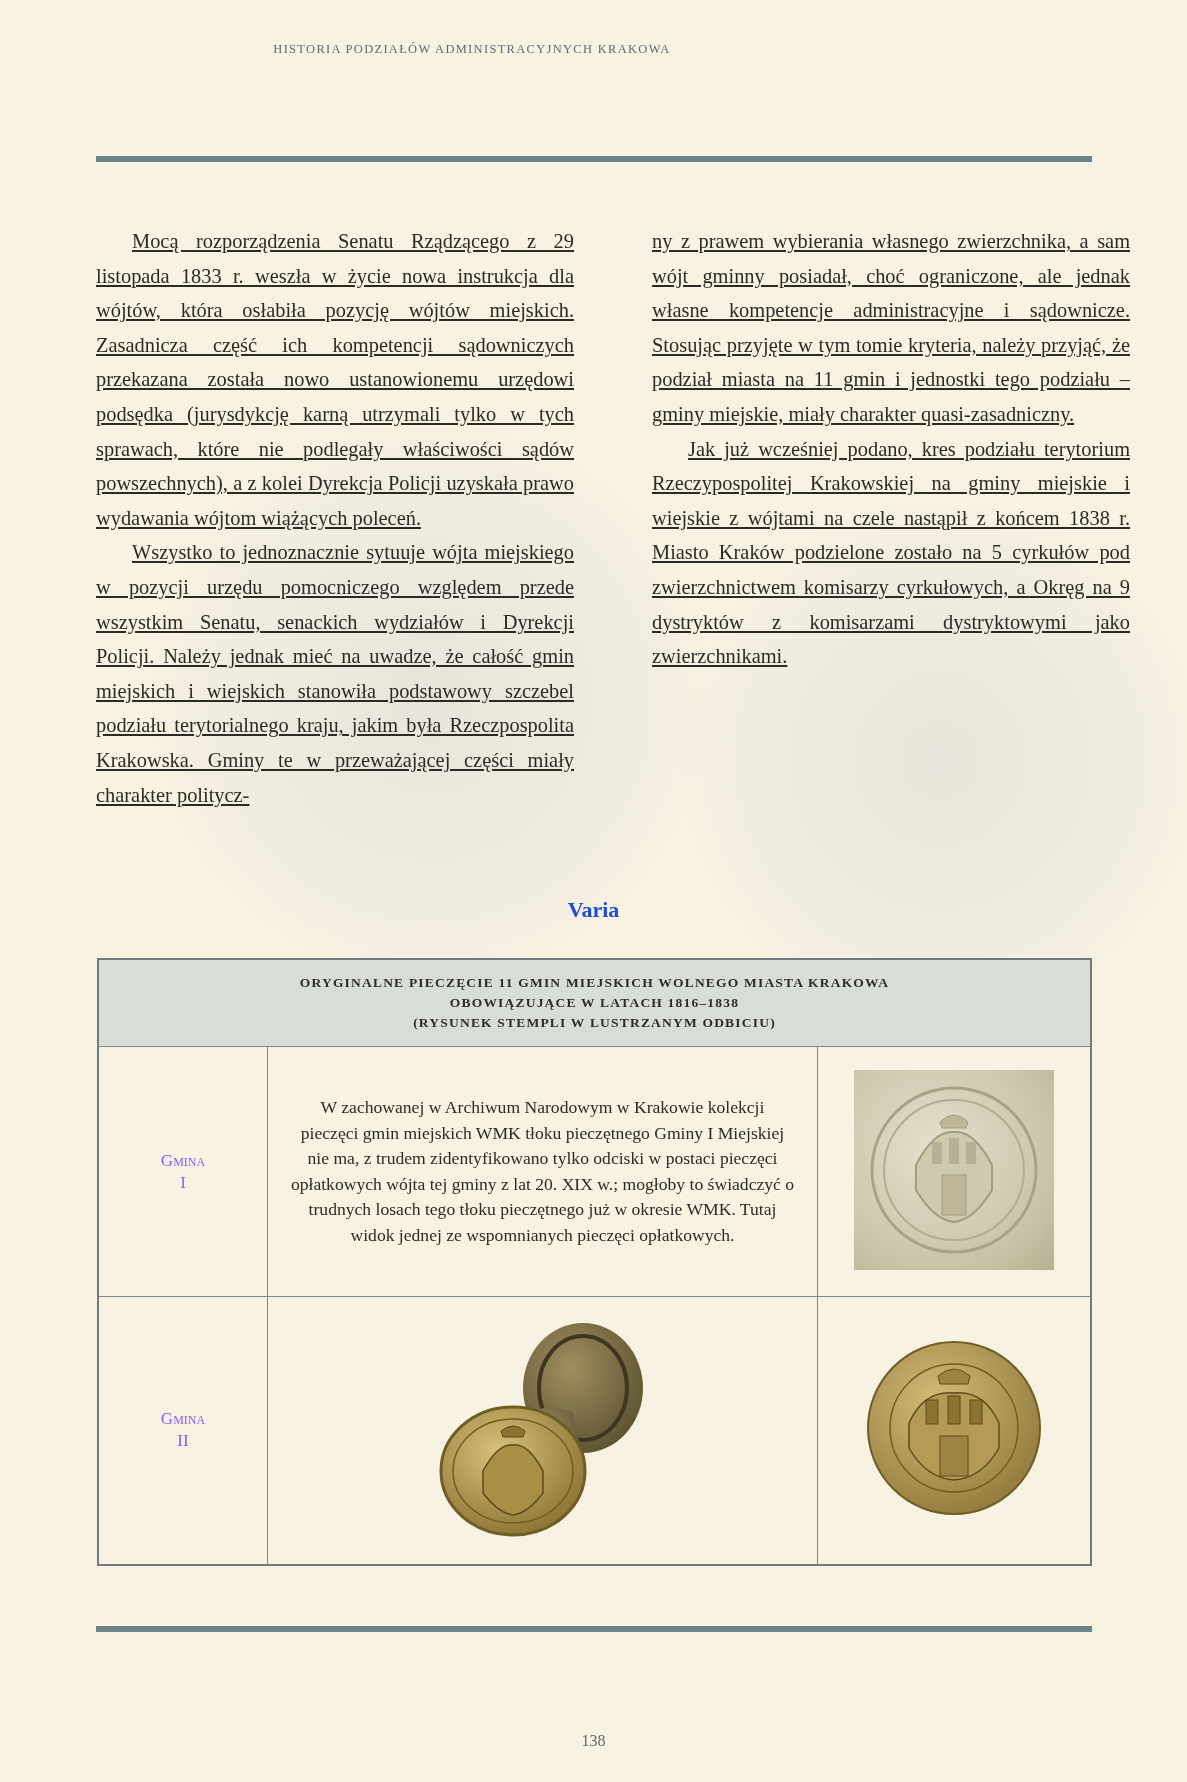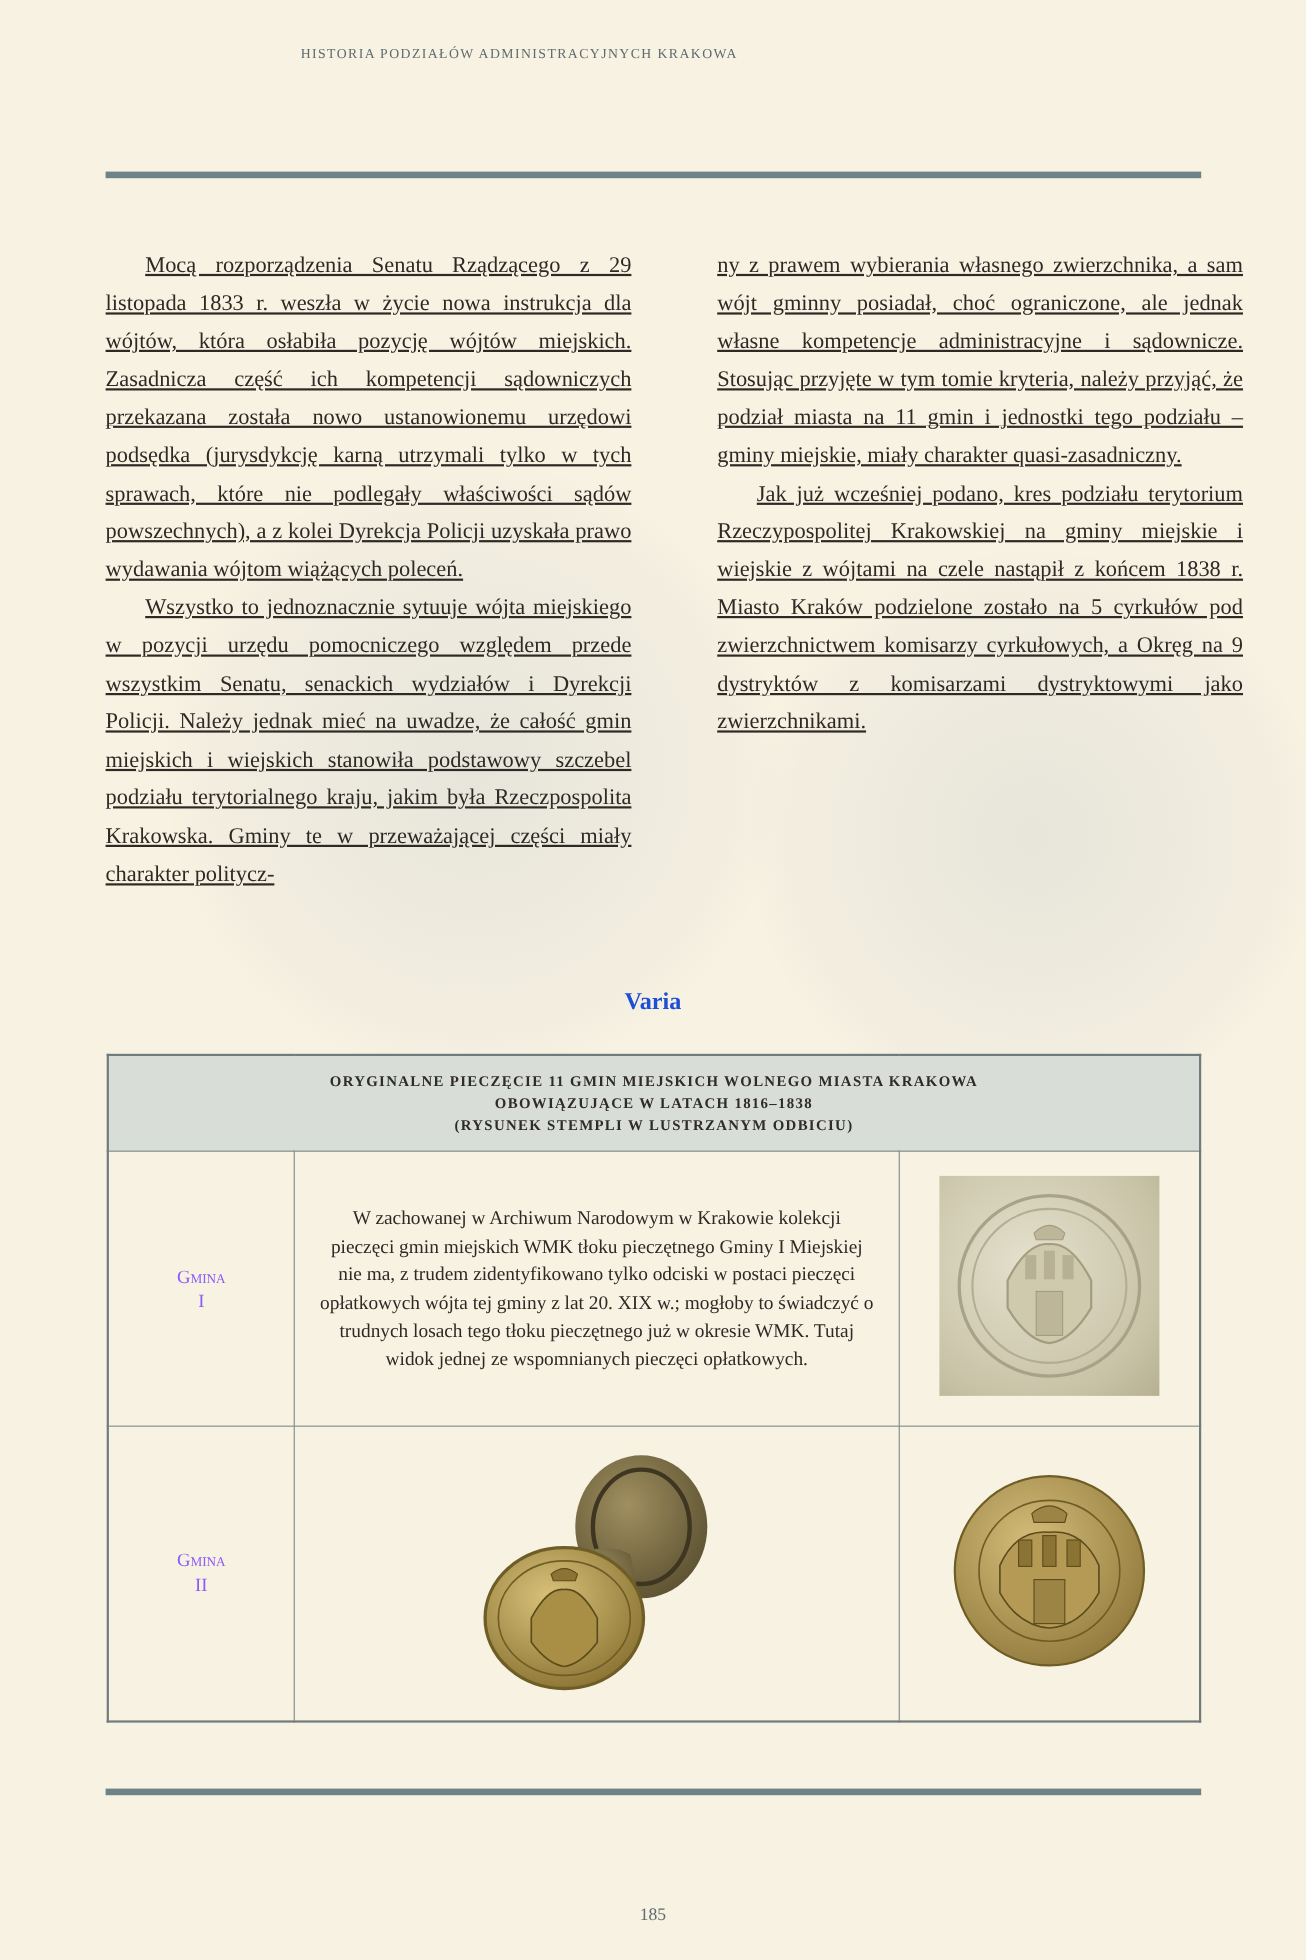--- a/index.html
+++ b/index.html
@@ -185,13 +185,13 @@
           <rect x="76" y="98" width="28" height="40" fill="#9c8444" stroke="#5c4b1d"></rect>
           <path d="M74 38 Q90 24 106 38 L104 46 L76 46Z" fill="#9c8444" stroke="#5c4b1d"></path>
         </svg>
       </div>
     </td>
   </tr>
 </tbody>
   </table>
 
 <div class="rule bottom"></div>
-<div class="page-number">185</div>
+<div class="page-number">138</div>
 
 </body></html>

